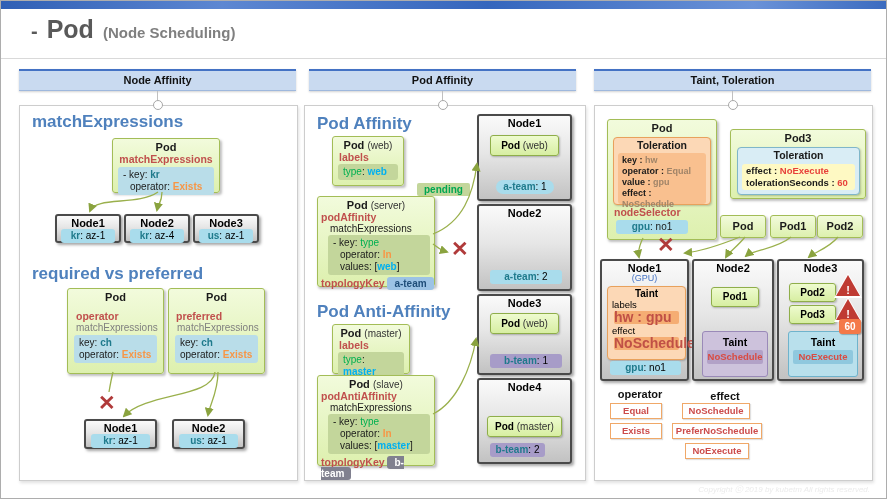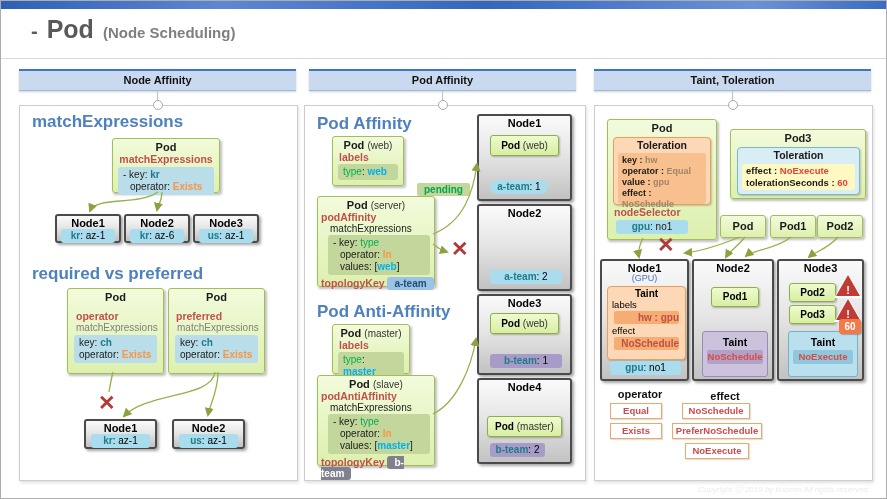--- a/index.html
+++ b/index.html
@@ -37,21 +37,21 @@
   .pending{background:#c3d69b;color:#00a651;font-weight:bold;font-size:10px;padding:1px 7px;border-radius:2px;z-index:3;}
   .chip-ateam{background:#9cc3e5;color:#1f4e79;font-weight:bold;border-radius:3px;padding:1px 7px;font-size:10px;}
   .chip-bteam{background:#80808f;color:#fff;font-weight:bold;border-radius:3px;padding:1px 7px;font-size:10px;}
   .podchip{background:linear-gradient(180deg,#eefbcf,#d7eea2);border:1px solid #8fae4a;border-radius:3px;text-align:center;font-size:10px;box-shadow:1px 1px 2px rgba(0,0,0,.25);}
   .o-outer{background:#fcd8b6;border:1px solid #e8a15c;border-radius:4px;box-shadow:1px 1px 2px rgba(0,0,0,.2);}
   .o-inner{background:#f9c08f;border-radius:3px;}
   .o-val{color:#a08468;font-weight:bold;}
   .b-outer{background:#d9edf5;border:1px solid #7fb6c9;border-radius:4px;box-shadow:1px 1px 2px rgba(0,0,0,.2);}
   .b-inner{background:#fef9c3;border-radius:3px;}
   .red-v{color:#e8403a;font-weight:bold;}
-  .t-chip-o{background:#f5ad73;color:#c05046;font-weight:bold;border-radius:2px;text-align:right;font-size:10px;line-height:13px;}
+  .t-chip-o{background:#f5ad73;color:#c05046;font-weight:bold;border-radius:2px;text-align:left;font-size:14px;line-height:13px;}
   .t-purple{background:#cdc2dc;border:1px solid #9a8ab8;border-radius:3px;text-align:center;}
   .t-purple-in{background:#b2a1c7;border-radius:2px;color:#d94b42;font-weight:bold;font-size:9.5px;line-height:14px;margin:2px 4px;}
   .t-cyan{background:#b9e0ec;border:1px solid #6fb3cc;border-radius:3px;text-align:center;}
   .t-cyan-in{background:#8fc8de;border-radius:2px;color:#d94b42;font-weight:bold;font-size:9.5px;line-height:14px;margin:2px 4px;}
   .warn-outer{position:absolute;width:28px;height:25px;clip-path:polygon(50% 0,100% 100%,0 100%);background:#fff;z-index:5;}
   .warn-inner{position:absolute;left:2px;top:2px;width:24px;height:21px;clip-path:polygon(50% 0,100% 100%,0 100%);background:#bf3b33;color:#fff;font-weight:bold;font-size:11px;text-align:center;line-height:30px;}
   .badge60{background:#f47949;color:#fff;font-weight:bold;font-size:10px;border-radius:3px;text-align:center;line-height:15px;z-index:6;box-shadow:1px 1px 1px rgba(0,0,0,.25);}
   .leg-h{font-weight:bold;font-size:11px;color:#111;text-align:center;}
   .leg-box{border:1px solid #f0a868;background:#fff;color:#cc4b4b;font-weight:bold;font-size:9.5px;text-align:center;line-height:14px;box-shadow:1px 1px 1px rgba(0,0,0,.12);}
   .copyright{right:16px;bottom:3px;font-size:8px;font-style:italic;color:#ebebeb;}
@@ -104,21 +104,21 @@
       <path d="M195,266 C192,292 128,286 104,310" fill="none" stroke="#9ab04c" stroke-width="1.3" marker-end="url(#m1)"></path>
       <path d="M198,266 C198,286 190,298 188,309" fill="none" stroke="#9ab04c" stroke-width="1.3" marker-end="url(#m1)"></path>
     </svg>
 
     <div class="abs node" style="left:35px;top:108px;width:66px;height:29px;">
       <div class="node-t">Node1</div>
       <div class="chip chip-blue" style="margin:0 4px;"><span class="teal-b">kr</span><span>: az-1</span></div>
     </div>
     <div class="abs node" style="left:104px;top:108px;width:66px;height:29px;">
       <div class="node-t">Node2</div>
-      <div class="chip chip-blue" style="margin:0 4px;"><span class="teal-b">kr</span><span>: az-6</span></div>
+      <div class="chip chip-blue" style="margin:0 4px;"><span class="teal-b">kr</span><span>: az-4</span></div>
     </div>
     <div class="abs node" style="left:173px;top:108px;width:66px;height:29px;">
       <div class="node-t">Node3</div>
       <div class="chip chip-blue" style="margin:0 4px;"><span class="teal-b">us</span><span>: az-1</span></div>
     </div>
 
     <div class="abs h-blue" style="left:12px;top:158px;">required vs preferred</div>
 
     <div class="abs gbox" style="left:47px;top:182px;width:95px;height:84px;">
       <div class="pc-title">Pod</div>
@@ -203,21 +203,21 @@
           </marker>
         </defs>
       <path d="M128,128 C158,116 168,88 172,58" fill="none" stroke="#9ab04c" stroke-width="1.3" marker-end="url(#m2)"></path>
       <path d="M128,138 C135,144 139,145 142,146" fill="none" stroke="#9ab04c" stroke-width="1.3" marker-end="url(#m2)"></path>
       <path d="M128,308 C152,296 166,262 171,233" fill="none" stroke="#9ab04c" stroke-width="1.3" marker-end="url(#m2)"></path>
     </svg>
 
     <div class="abs node" style="left:172px;top:8px;width:95px;height:87px;">
       <div class="node-t">Node1</div>
       <div class="podchip" style="margin:6px 11px 0 11px;height:19px;line-height:19px;"><b>Pod</b> <span class="q">(web)</span></div>
-      <div class="chip chip-blue abs" style="left:11px;bottom:5px;width:58px;border-radius:7px;"><span class="teal-b">a-team</span><span>: 1</span></div>
+      <div class="chip chip-blue abs" style="left:17px;bottom:5px;width:58px;border-radius:7px;"><span class="teal-b">a-team</span><span>: 1</span></div>
     </div>
     <div class="abs node" style="left:172px;top:98px;width:95px;height:87px;">
       <div class="node-t">Node2</div>
       <div class="chip chip-blue abs" style="left:11px;bottom:5px;width:72px;"><span class="teal-b">a-team</span><span>: 2</span></div>
     </div>
     <div class="abs node" style="left:172px;top:188px;width:95px;height:81px;">
       <div class="node-t">Node3</div>
       <div class="podchip" style="margin:4px 11px 0 11px;height:19px;line-height:19px;"><b>Pod</b> <span class="q">(web)</span></div>
       <div class="chip chip-purple abs" style="left:11px;bottom:5px;width:72px;"><span class="teal-b">b-team</span><span>: 1</span></div>
     </div>

